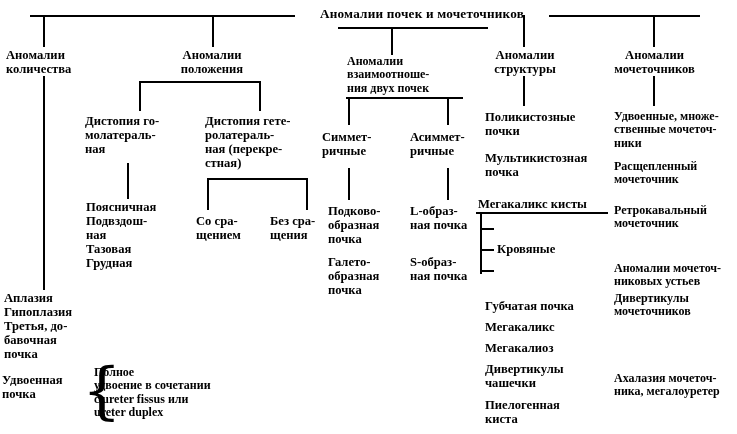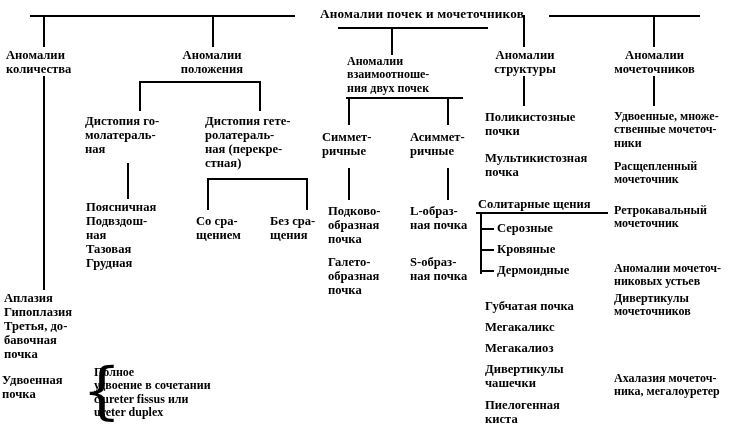--- a/index.html
+++ b/index.html
@@ -118,32 +118,30 @@
   <div class="lbl s13" style="left:410px;top:255px;width:85px;">S-образ-
 ная почка</div>
 
   <div class="vline" style="left:523px;top:76px;height:30px;"></div>
 
   <div class="lbl s13" style="left:485px;top:110px;width:130px;">Поликистозные
 почки</div>
   <div class="lbl s13" style="left:485px;top:151px;width:130px;">Мультикистозная
 почка</div>
 
-  <div class="lbl s13" style="left:478px;top:197px;width:135px;">Солитарные щения</div>
+  <div class="lbl s13" style="left:478px;top:197px;width:135px;">Мегакаликс кисты</div>
   <div class="hline" style="left:476px;top:212px;width:132px;"></div>
   <div class="vline" style="left:480px;top:212px;height:62px;"></div>
 
   <div class="tick" style="left:482px;top:228px;width:12px;"></div>
-  <div class="lbl s13" style="left:497px;top:221px;width:110px;">Серозные</div>
 
   <div class="tick" style="left:482px;top:249px;width:12px;"></div>
   <div class="lbl s13" style="left:497px;top:242px;width:110px;">Кровяные</div>
 
   <div class="tick" style="left:482px;top:270px;width:12px;"></div>
-  <div class="lbl s13" style="left:497px;top:263px;width:110px;">Дермоидные</div>
 
   <div class="lbl s13" style="left:485px;top:320px;width:130px;">Мегакаликс</div>
   <div class="lbl s13" style="left:485px;top:299px;width:130px;">Губчатая почка</div>
   <div class="lbl s13" style="left:485px;top:341px;width:130px;">Мегакалиоз</div>
   <div class="lbl s13" style="left:485px;top:362px;width:130px;">Дивертикулы
 чашечки</div>
   <div class="lbl s13" style="left:485px;top:398px;width:130px;">Пиелогенная
 киста</div>
 
   <div class="vline" style="left:653px;top:76px;height:30px;"></div>

